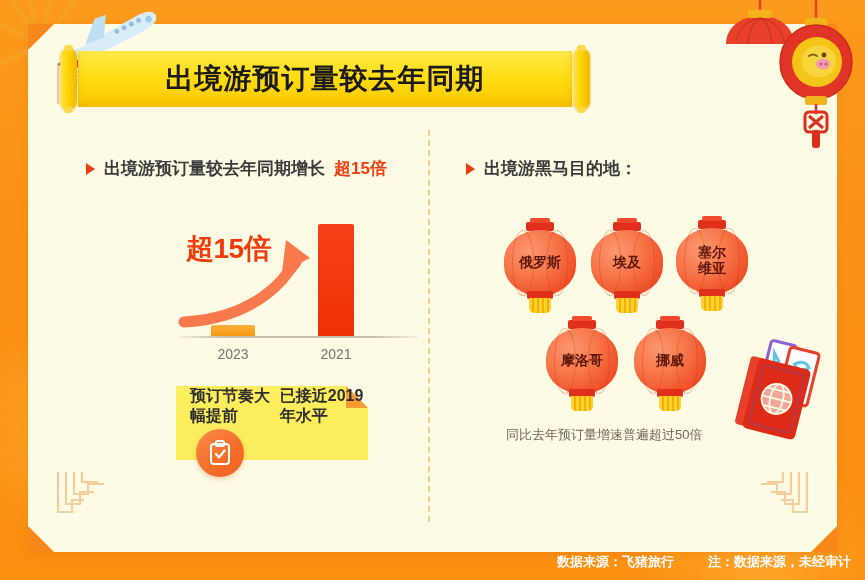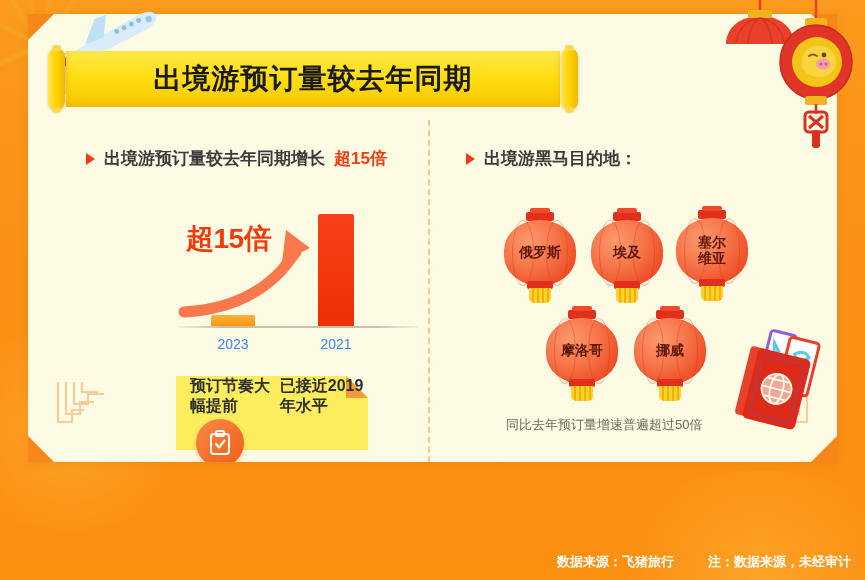--- a/index.html
+++ b/index.html
@@ -25,21 +25,21 @@
   }
   .glow-a { width: 320px; height: 220px; left: 600px; top: 470px; }
   .glow-b { width: 260px; height: 200px; left: -60px; top: 330px; }
 
   
   .rays { position: absolute; left: -10px; top: -30px; width: 190px; height: 150px; }
 
   
   #card {
     position: absolute;
-    left: 28px; top: 14px; width: 809px; height: 448px;
+    left: 28px; top: 24px; width: 809px; height: 528px;
     background: #FDFBE3;
     box-shadow: 0 2px 8px rgba(150,70,0,.12);
     overflow: hidden;
   }
   
   .corner-cut {
     position: absolute; width: 0; height: 0;
   }
   .cut-tl { left: 0; top: 0; border-top: 26px solid #F8871A; border-right: 26px solid transparent; }
   .cut-bl { left: 0; bottom: 0; border-bottom: 26px solid #F8871A; border-right: 26px solid transparent; }
@@ -52,21 +52,21 @@
   .orn-br { right: 26px; bottom: 26px; }
 
   
   #airplane { position: absolute; left: 48px; top: -6px; width: 120px; height: 86px; z-index: 6; }
 
   
   #deco-lanterns { position: absolute; right: 0; top: 0; width: 145px; height: 150px; z-index: 7; }
 
   
   #banner {
-    position: absolute; left: 48px; top: 48px; width: 530px; height: 62px; z-index: 8;
+    position: absolute; left: 60px; top: 48px; width: 530px; height: 62px; z-index: 8;
   }
   .scroll-body {
     position: absolute; left: 18px; top: 3px; right: 18px; height: 56px;
     background: linear-gradient(180deg,#FFE94A 0%, #FFDC10 50%, #FBC800 100%);
     box-shadow: inset 0 -4px 8px rgba(210,140,0,.25);
   }
   .scroll-cap {
     position: absolute; top: 0; width: 17px; height: 62px;
     border-radius: 9px;
     background: linear-gradient(90deg,#FFE457 0%, #FFD400 45%, #F0B800 100%);
@@ -114,21 +114,21 @@
   #chart .axis {
     position: absolute; left: 0; bottom: 26px; width: 240px; height: 2px;
     background: linear-gradient(90deg, rgba(200,180,150,.15), #C9BFAE 18%, #C9BFAE 82%, rgba(200,180,150,.15));
   }
   .bar { position: absolute; bottom: 28px; }
   #bar-2023 { left: 33px; width: 44px; height: 11px;
               background: linear-gradient(180deg,#FFB13A,#F79A12); border-radius: 2px 2px 0 0; }
   #bar-2024 { left: 140px; width: 36px; height: 112px;
               background: linear-gradient(180deg,#F8401A,#EE3103); border-radius: 2px 2px 0 0; }
   .tick {
-    position: absolute; bottom: 2px; font-size: 14px; color: #3b82f6;
+    position: absolute; bottom: 2px; font-size: 14px; color: #737373;
     text-align: center; width: 60px;
   }
   #tick-2023 { left: 25px; }
   #tick-2024 { left: 128px; }
   #arrow-svg { position: absolute; left: 0; top: 8px; width: 190px; height: 112px; }
   #growth-label {
     position: absolute; left: 8px; top: 16px;
     font-size: 28px; font-weight: bold; color: #F23A0B;
     letter-spacing: -.5px;
     -webkit-text-stroke: 3px #FDFBE3;

